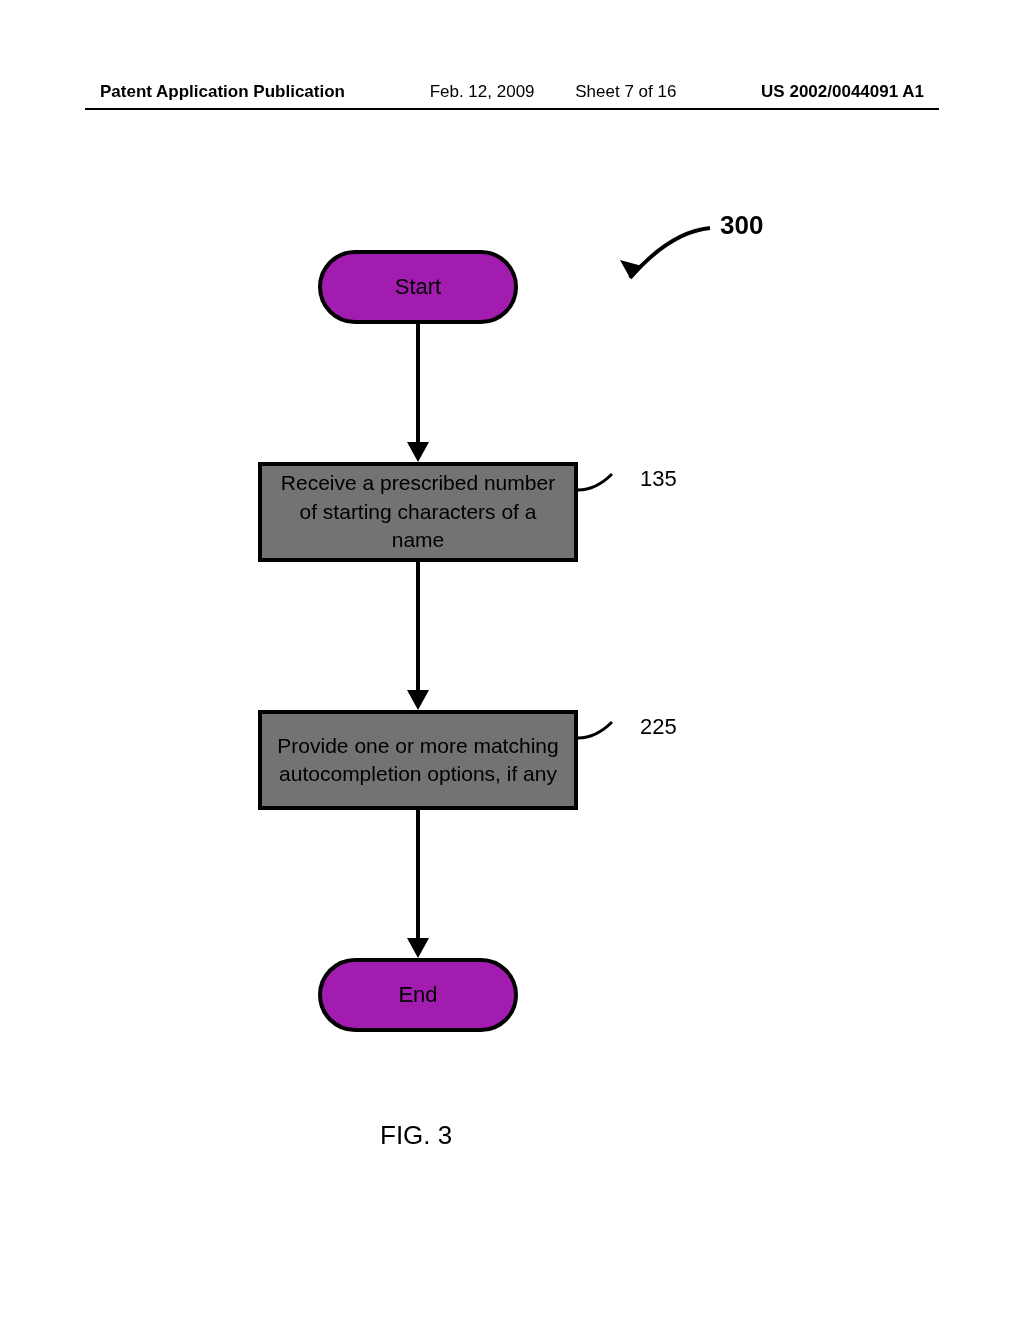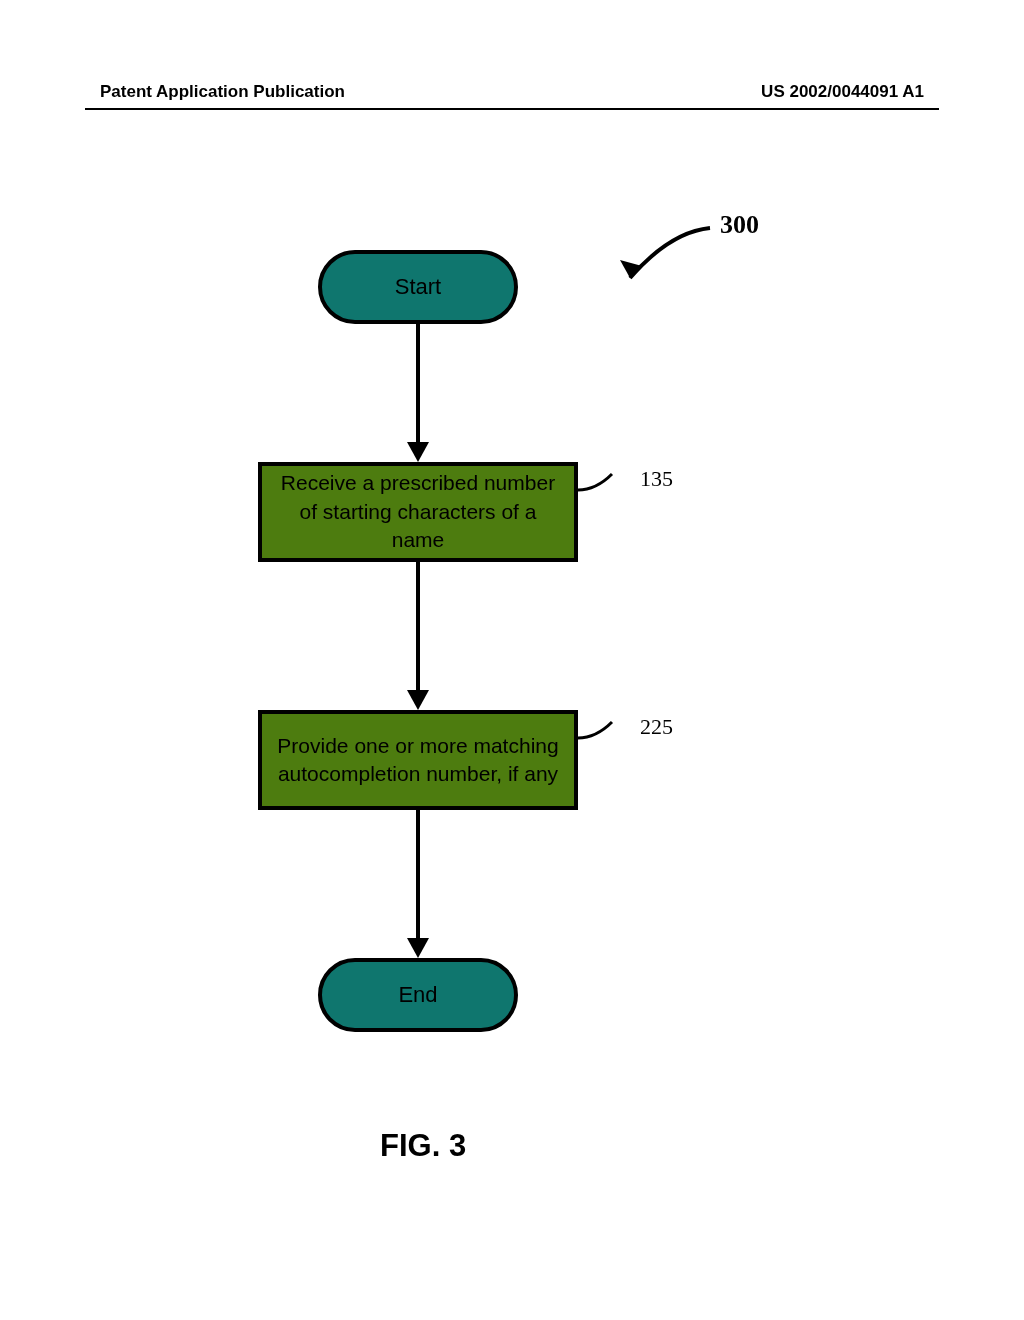--- a/index.html
+++ b/index.html
@@ -57,80 +57,82 @@
     position: absolute;
     width: 200px;
     height: 74px;
     border: 4px solid #000;
     border-radius: 40px;
     box-sizing: border-box;
     display: flex;
     align-items: center;
     justify-content: center;
     font-size: 22px;
-    background: #0f766e;
+    background: #a21caf;
   }
 
   .process {
     position: absolute;
     width: 320px;
     height: 100px;
     border: 4px solid #000;
     box-sizing: border-box;
     display: flex;
     align-items: center;
     justify-content: center;
     text-align: center;
     font-size: 21px;
     line-height: 1.35;
     padding: 6px 14px;
-    background: #4d7c0f;
+    background: #737373;
   }
 
   .arrow-line {
     position: absolute;
     width: 4px;
     background: #000;
   }
   .arrow-head {
     position: absolute;
     width: 0;
     height: 0;
     border-left: 11px solid transparent;
     border-right: 11px solid transparent;
     border-top: 20px solid #000;
   }
 
   .label {
     position: absolute;
     font-size: 22px;
     color: #000;
-    font-family: Liberation Serif, serif;
   }
   .label.bold {
     font-weight: bold;
     font-size: 26px;
   }
 
   .curve-arrow {
     position: absolute;
   }
 
   .figcap {
     position: absolute;
-    font-size: 31px;
-    font-weight: bold;
-    margin-top: 8px;
+    font-size: 26px;
+    font-weight: normal;
   }
 </style>
 </head>
 <body>
 
 <div class="header">
   <span class="left">Patent Application Publication</span>
+  <span>
+    <span class="date">Feb. 12, 2009</span>
+    <span class="sheet">Sheet 7 of 16</span>
+  </span>
   <span class="right">US 2002/0044091 A1</span>
 </div>
 <div class="header-line"></div>
 
 <div class="diagram">
 
   <div class="label bold" style="left:720px; top:20px;">300</div>
   <svg class="curve-arrow" style="left:610px; top:30px; width:110px; height:70px;">
     <path d="M 100 8 Q 60 12 20 58" stroke="#000" stroke-width="4" fill="none"></path>
     <polygon points="20,58 10,40 32,46" fill="#000"></polygon>
@@ -148,21 +150,21 @@
   </div>
   <svg style="position:absolute; left:578px; top:278px; width:50px; height:30px;">
     <path d="M 0 22 Q 18 22 34 6" stroke="#000" stroke-width="3" fill="none"></path>
   </svg>
   <div class="label" style="left:640px; top:276px;">135</div>
 
   <div class="arrow-line" style="left:416px; top:372px; height:130px;"></div>
   <div class="arrow-head" style="left:407px; top:500px;"></div>
 
   <div class="process" style="left:258px; top:520px;">
-    <span>Provide one or more matching autocompletion number, if any</span>
+    <span>Provide one or more matching autocompletion options, if any</span>
   </div>
   <svg style="position:absolute; left:578px; top:526px; width:50px; height:30px;">
     <path d="M 0 22 Q 18 22 34 6" stroke="#000" stroke-width="3" fill="none"></path>
   </svg>
   <div class="label" style="left:640px; top:524px;">225</div>
 
   <div class="arrow-line" style="left:416px; top:620px; height:130px;"></div>
   <div class="arrow-head" style="left:407px; top:748px;"></div>
 
   <div class="terminator" style="left:318px; top:768px;text-align:center;">

